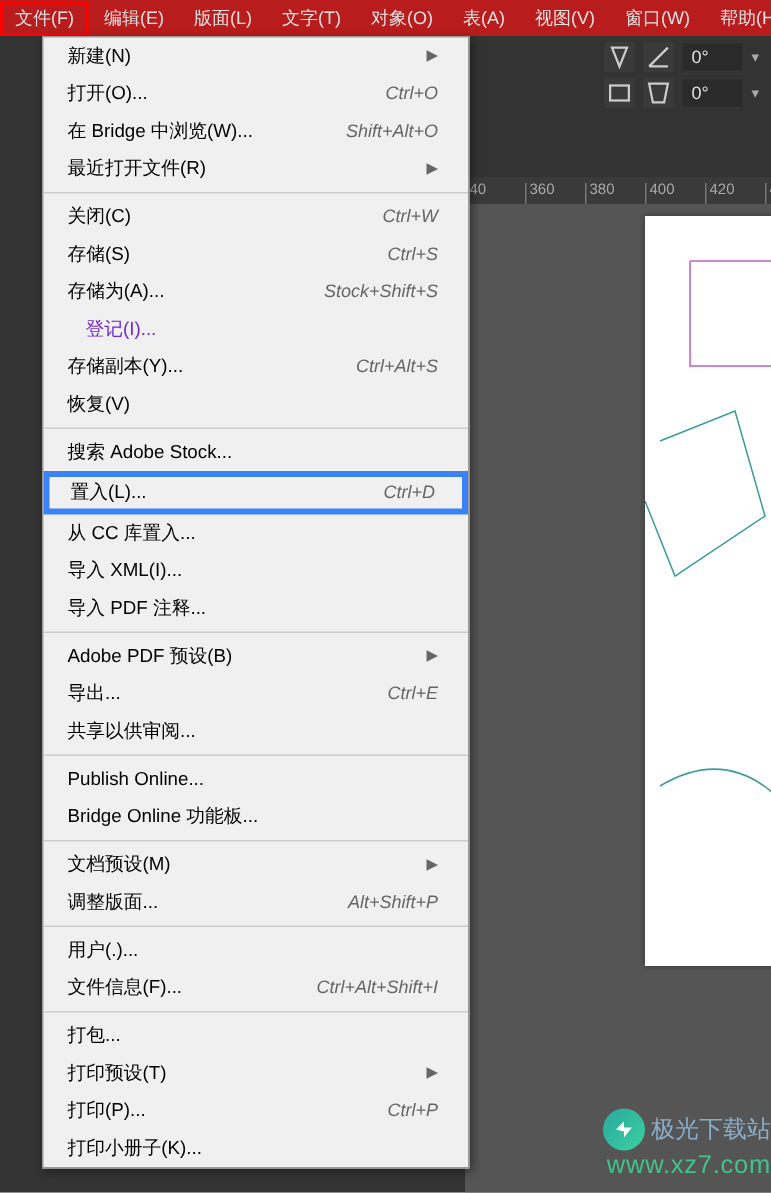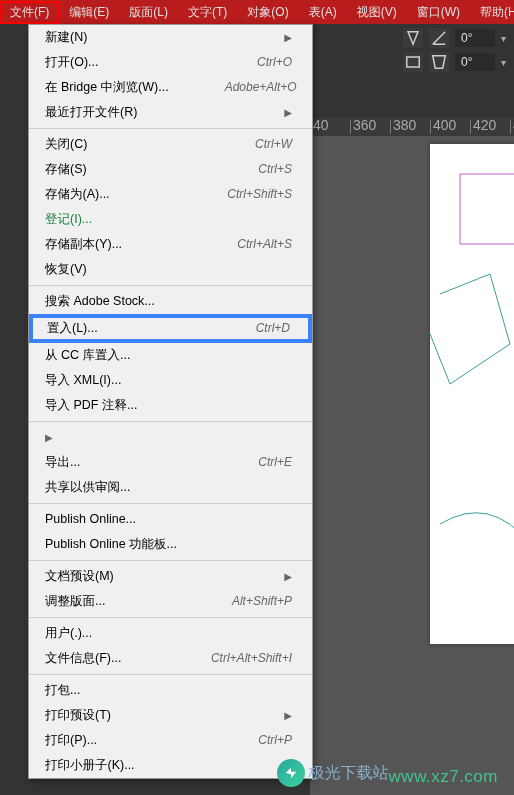--- a/index.html
+++ b/index.html
@@ -68,24 +68,24 @@
     font-size: 12px;
   }
   .ruler-h {
     position: absolute;
     top: 118px;
     left: 310px;
     right: 0;
     height: 18px;
     background: #3a3a3a;
     color: #aaa;
-    font-size: 14px;
+    font-size: 10px;
     overflow: hidden;
     display: flex;
-    align-items: center;
+    align-items: flex-end;
     z-index: 1;
   }
   .ruler-tick {
     flex: none;
     width: 40px;
     border-left: 1px solid #777;
     padding-left: 2px;
     height: 14px;
     line-height: 10px;
   }
@@ -124,22 +124,23 @@
     align-items: center;
     justify-content: space-between;
     padding: 4px 20px 4px 16px;
     cursor: pointer;
     font-size: 12.5px;
     line-height: 17px;
     color: #000;
     gap: 36px;
   }
   .menu-item.disabled {
-    color: #15803d;
+    color: #6d28d9;
     cursor: default;
+    margin-left: 12px;
   }
   .menu-item.highlighted {
     border: 4px solid #3b82f6;
     padding: 2px 18px 2px 14px;
   }
   .menu-sep {
     border-top: 1px solid #ccc;
     margin: 3px 0;
   }
   .menu-label { white-space: nowrap; }
@@ -150,26 +151,26 @@
     white-space: nowrap;
     font-style: italic;
   }
   .submenu-arrow {
     color: #666;
     font-size: 10px;
   }
   .watermark {
     position: absolute;
     bottom: 8px;
-    right: 16px;
+    right: 0;
     color: #7aa8d8;
     font-size: 13px;
     z-index: 200;
     display: flex;
-    flex-direction: row;
+    flex-direction: column;
     align-items: flex-end;
   }
   .watermark-logo {
     display: flex;
     align-items: center;
     gap: 4px;
   }
   .watermark-icon {
     width: 28px;
     height: 28px;
@@ -263,38 +264,38 @@
     <div class="menu-item">
       <span class="menu-label">新建(N)</span>
       <span class="submenu-arrow">▶</span>
     </div>
     <div class="menu-item">
       <span class="menu-label">打开(O)...</span>
       <span class="menu-shortcut">Ctrl+O</span>
     </div>
     <div class="menu-item">
       <span class="menu-label">在 Bridge 中浏览(W)...</span>
-      <span class="menu-shortcut">Adobe+Alt+O</span>
+      <span class="menu-shortcut">Shift+Alt+O</span>
     </div>
     <div class="menu-item">
       <span class="menu-label">最近打开文件(R)</span>
       <span class="submenu-arrow">▶</span>
     </div>
     <div class="menu-sep"></div>
     <div class="menu-item">
       <span class="menu-label">关闭(C)</span>
       <span class="menu-shortcut">Ctrl+W</span>
     </div>
     <div class="menu-item">
       <span class="menu-label">存储(S)</span>
       <span class="menu-shortcut">Ctrl+S</span>
     </div>
     <div class="menu-item">
       <span class="menu-label">存储为(A)...</span>
-      <span class="menu-shortcut">Ctrl+Shift+S</span>
+      <span class="menu-shortcut">Stock+Shift+S</span>
     </div>
     <div class="menu-item disabled">
       <span class="menu-label">登记(I)...</span>
     </div>
     <div class="menu-item">
       <span class="menu-label">存储副本(Y)...</span>
       <span class="menu-shortcut">Ctrl+Alt+S</span>
     </div>
     <div class="menu-item">
       <span class="menu-label">恢复(V)</span>
@@ -311,35 +312,36 @@
       <span class="menu-label">从 CC 库置入...</span>
     </div>
     <div class="menu-item">
       <span class="menu-label">导入 XML(I)...</span>
     </div>
     <div class="menu-item">
       <span class="menu-label">导入 PDF 注释...</span>
     </div>
     <div class="menu-sep"></div>
     <div class="menu-item">
+      <span class="menu-label">Adobe PDF 预设(B)</span>
       <span class="submenu-arrow">▶</span>
     </div>
     <div class="menu-item">
       <span class="menu-label">导出...</span>
       <span class="menu-shortcut">Ctrl+E</span>
     </div>
     <div class="menu-item">
       <span class="menu-label">共享以供审阅...</span>
     </div>
     <div class="menu-sep"></div>
     <div class="menu-item">
       <span class="menu-label">Publish Online...</span>
     </div>
     <div class="menu-item">
-      <span class="menu-label">Publish Online 功能板...</span>
+      <span class="menu-label">Bridge Online 功能板...</span>
     </div>
     <div class="menu-sep"></div>
     <div class="menu-item">
       <span class="menu-label">文档预设(M)</span>
       <span class="submenu-arrow">▶</span>
     </div>
     <div class="menu-item">
       <span class="menu-label">调整版面...</span>
       <span class="menu-shortcut">Alt+Shift+P</span>
     </div>

